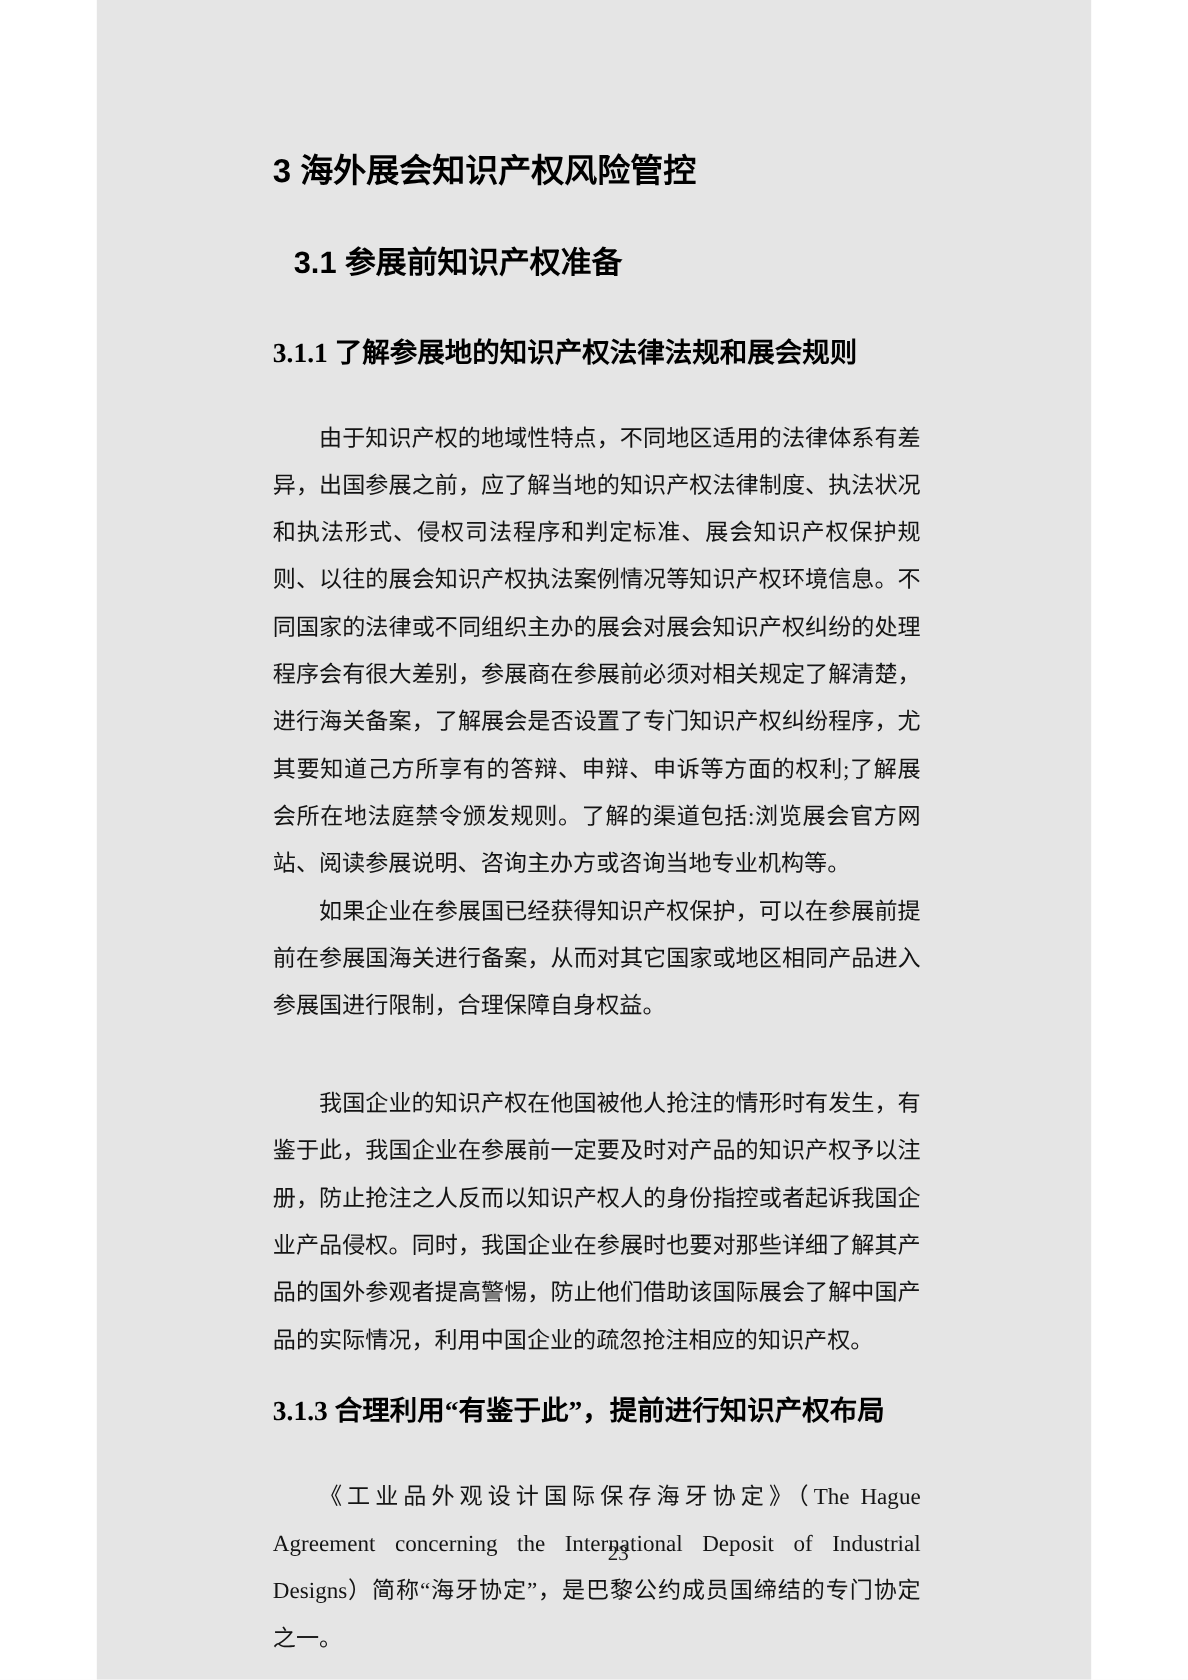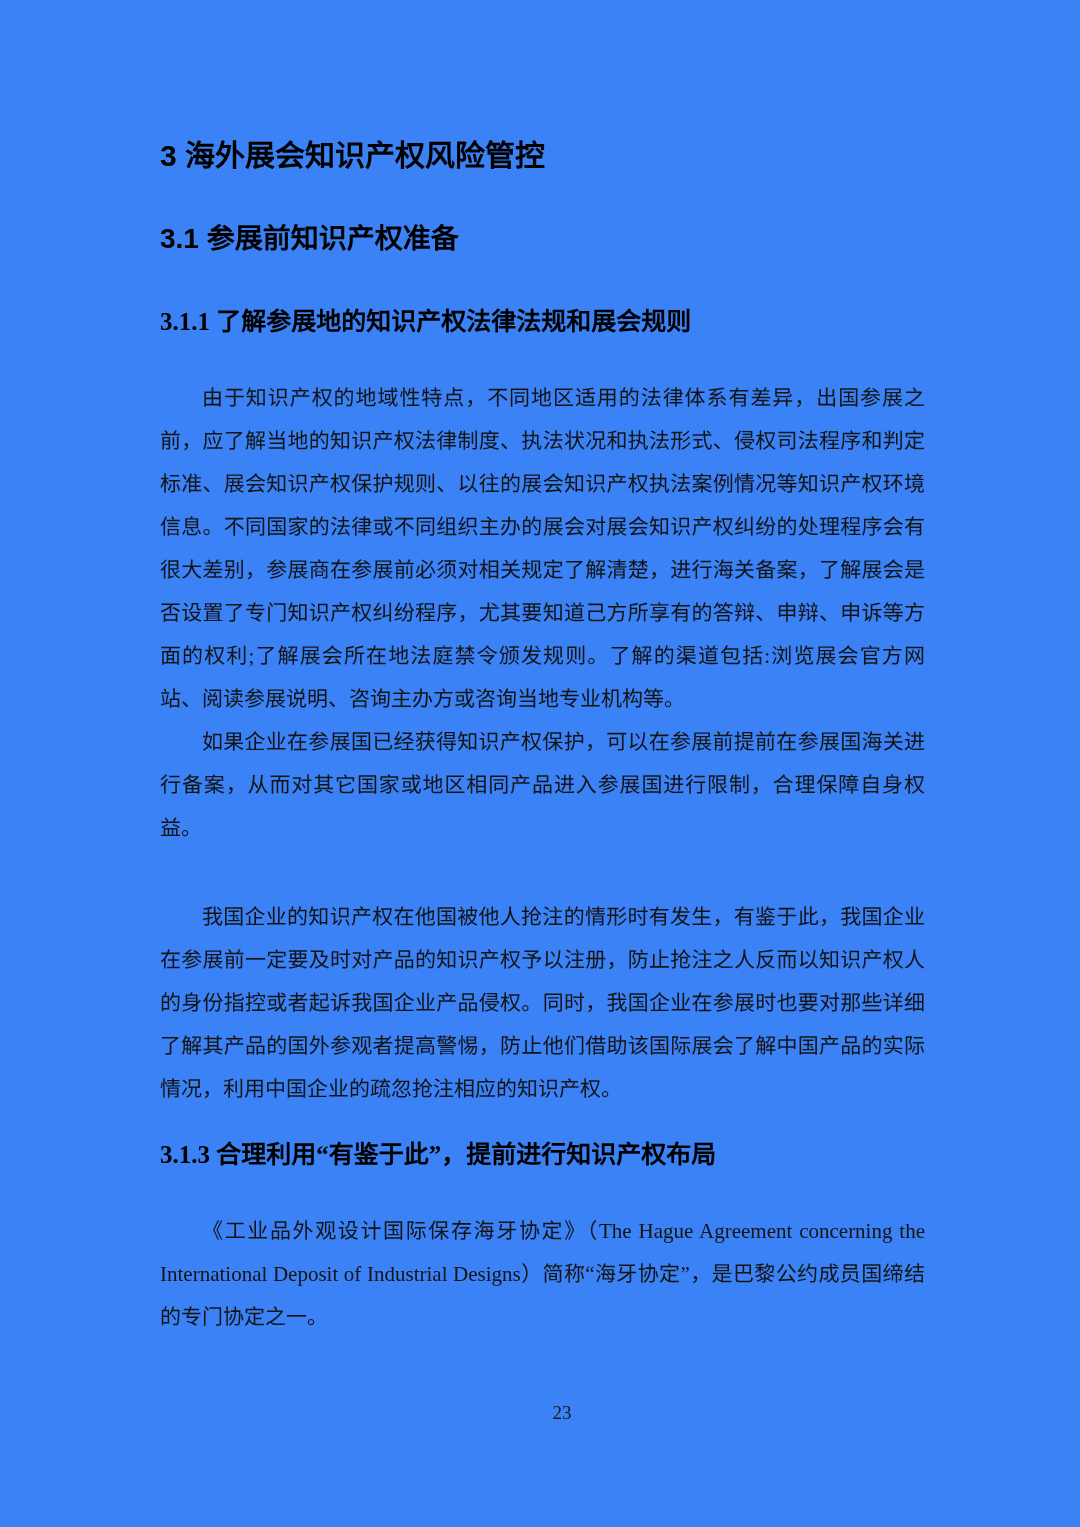--- a/index.html
+++ b/index.html
@@ -1,42 +1,43 @@
 <!DOCTYPE html>
 <html lang="zh-CN"><head>
 <meta charset="utf-8">
 <style>
   * { margin: 0; padding: 0; box-sizing: border-box; }
   html, body { background: #ffffff; }
   .page {
     position: relative;
-    width: 1080px;
+    width: 904px;
     height: 1527px;
     margin: 0 auto;
-    background: #3b82f6;
+    background: #e5e5e5;
     color: #111111;
     overflow: hidden;
   }
   .content {
     padding: 138px 155px 0 160px;
   }
   h1.chapter {
     font-family: "Liberation Sans", "DejaVu Sans", sans-serif;
     font-weight: 700;
     font-size: 30px;
     line-height: 1.2;
     color: #000000;
   }
   h2.section {
     font-family: "Liberation Sans", "DejaVu Sans", sans-serif;
     font-weight: 700;
     font-size: 28px;
     line-height: 1.2;
     margin-top: 48px;
     color: #000000;
+    margin-left: 19px;
   }
   h3.subsection {
     font-family: Liberation Serif, serif;
     font-weight: 700;
     font-size: 25px;
     line-height: 1.25;
     color: #000000;
   }
   h3.sub-1 { margin-top: 50px; }
   h3.sub-2 { margin-top: 32px; }

